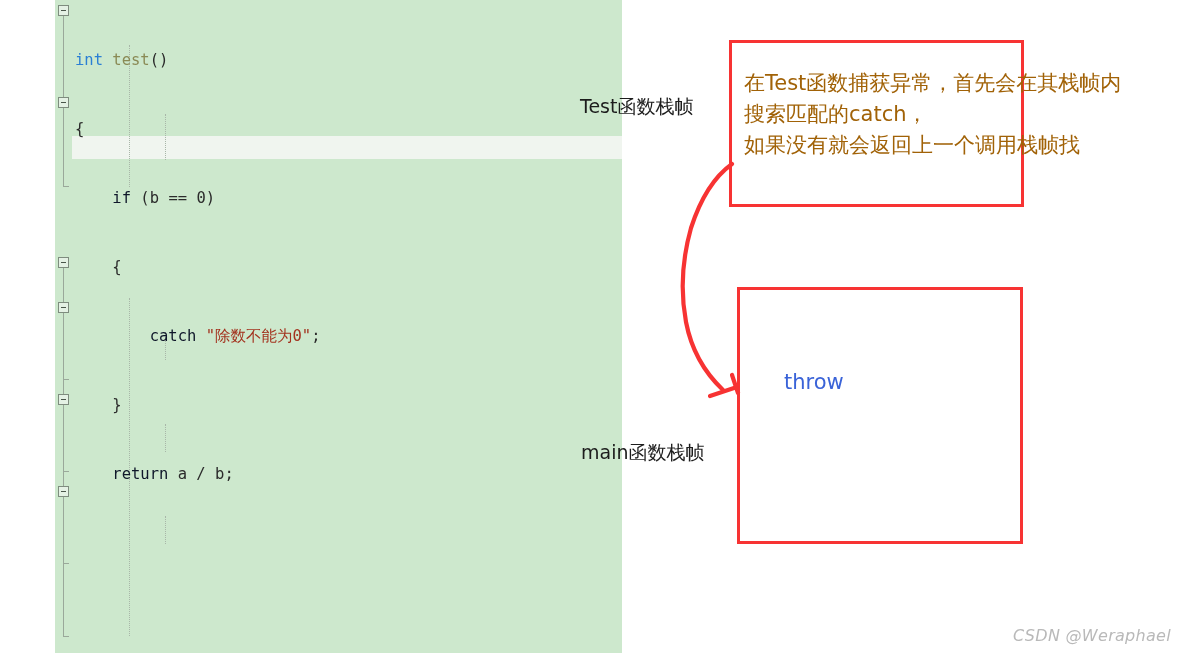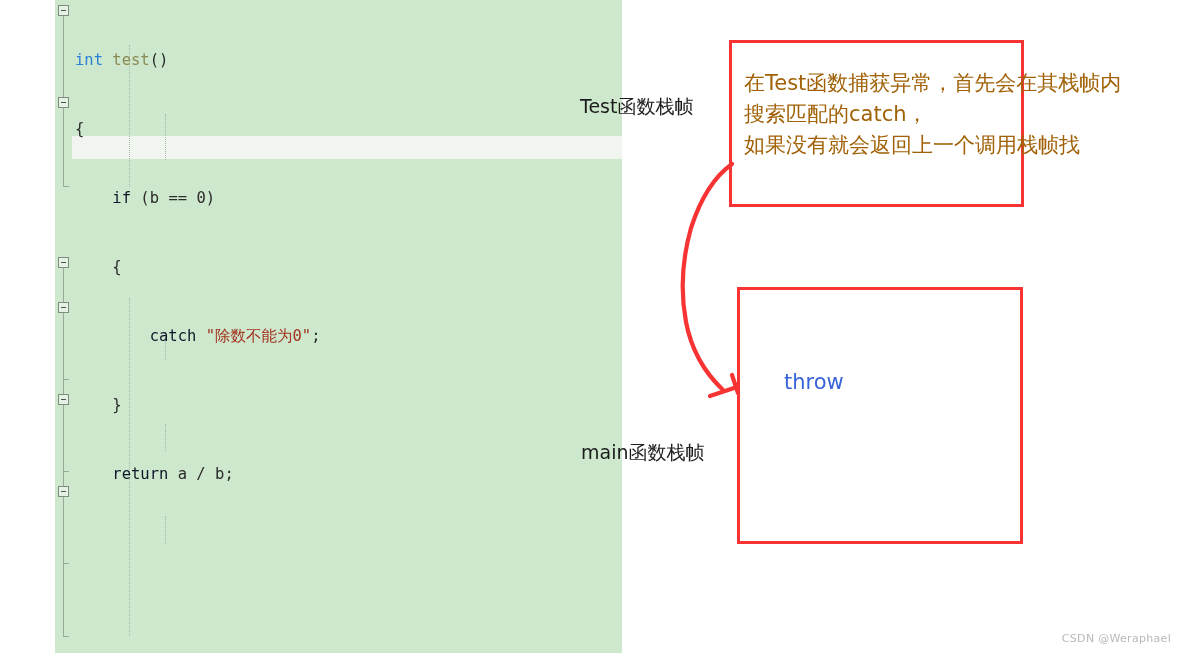--- a/index.html
+++ b/index.html
@@ -138,23 +138,24 @@
     top: 150px;
     width: 130px;
     height: 270px;
     pointer-events: none;
   }
   #watermark {
     position: absolute;
     right: 14px;
     bottom: 8px;
     font-family: "DejaVu Sans", "Liberation Sans", sans-serif;
-    font-size: 11px;
+    font-size: 16px;
     color: #b9b9b9;
     letter-spacing: 0.3px;
+    font-style: italic;
   }
 </style>
 </head>
 <body>
 
 <div id="code-panel">
 
   <div id="current-line-highlight"></div>
 
   <div class="fold-box" style="top:5px;"></div>

